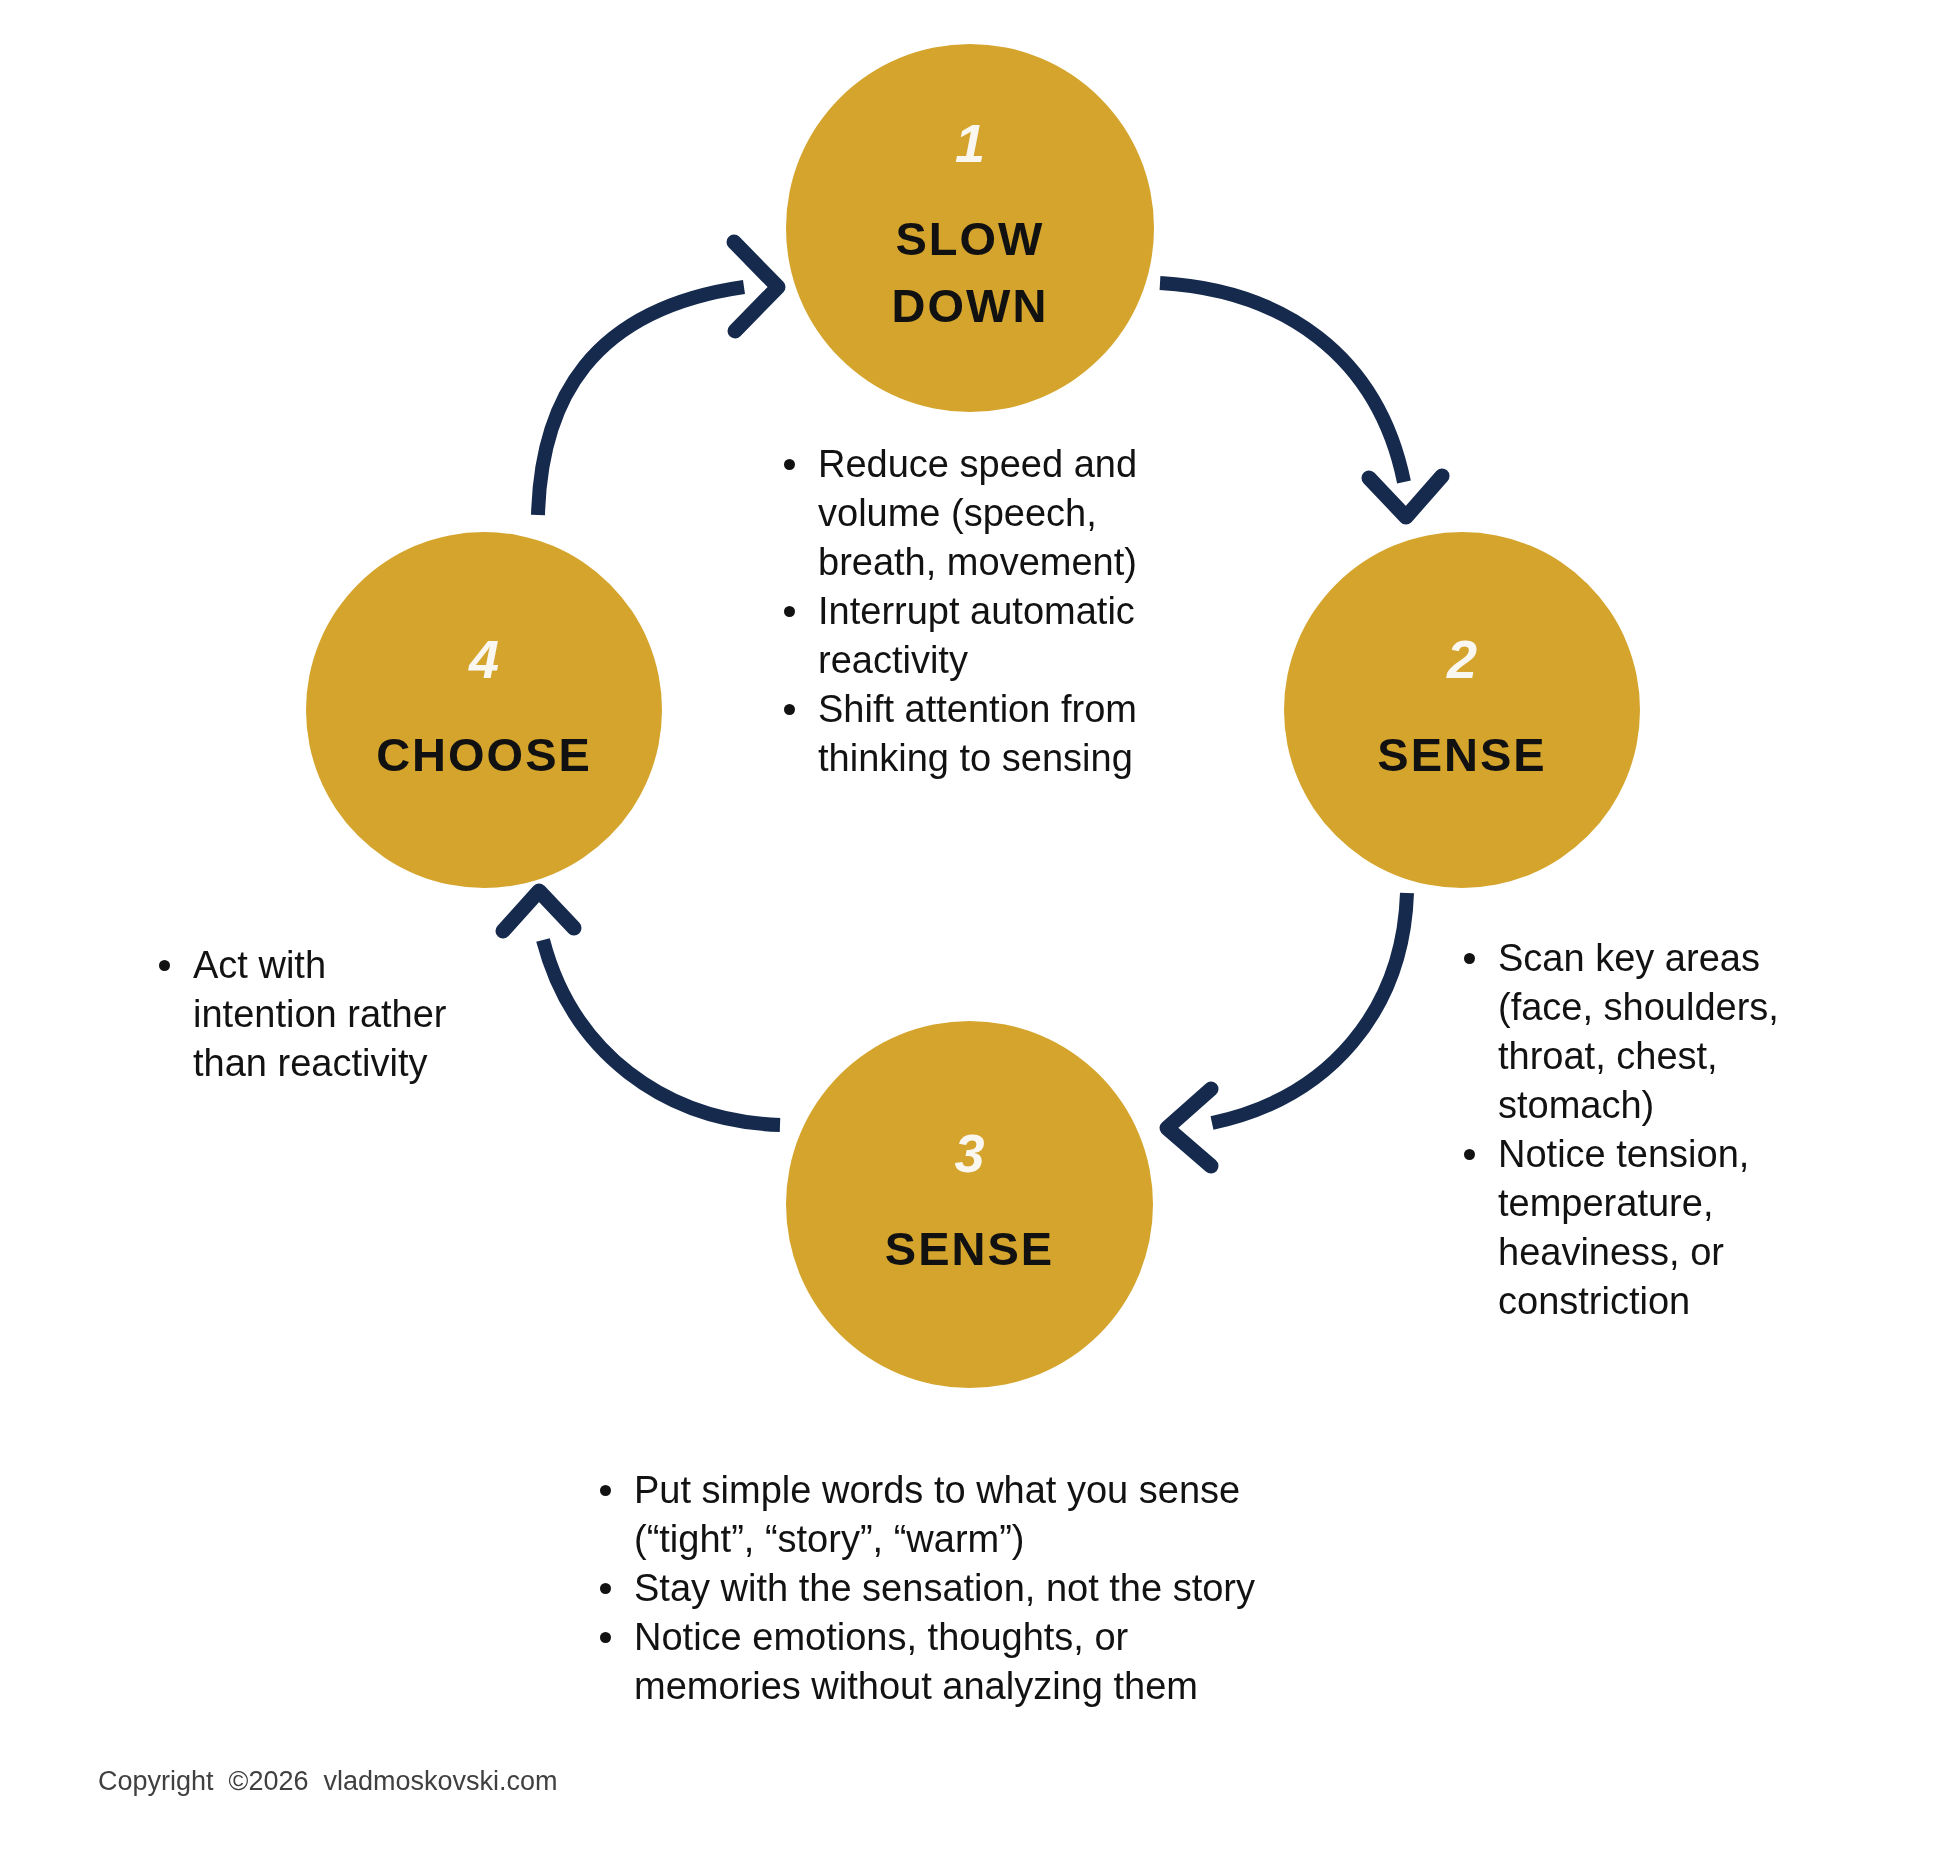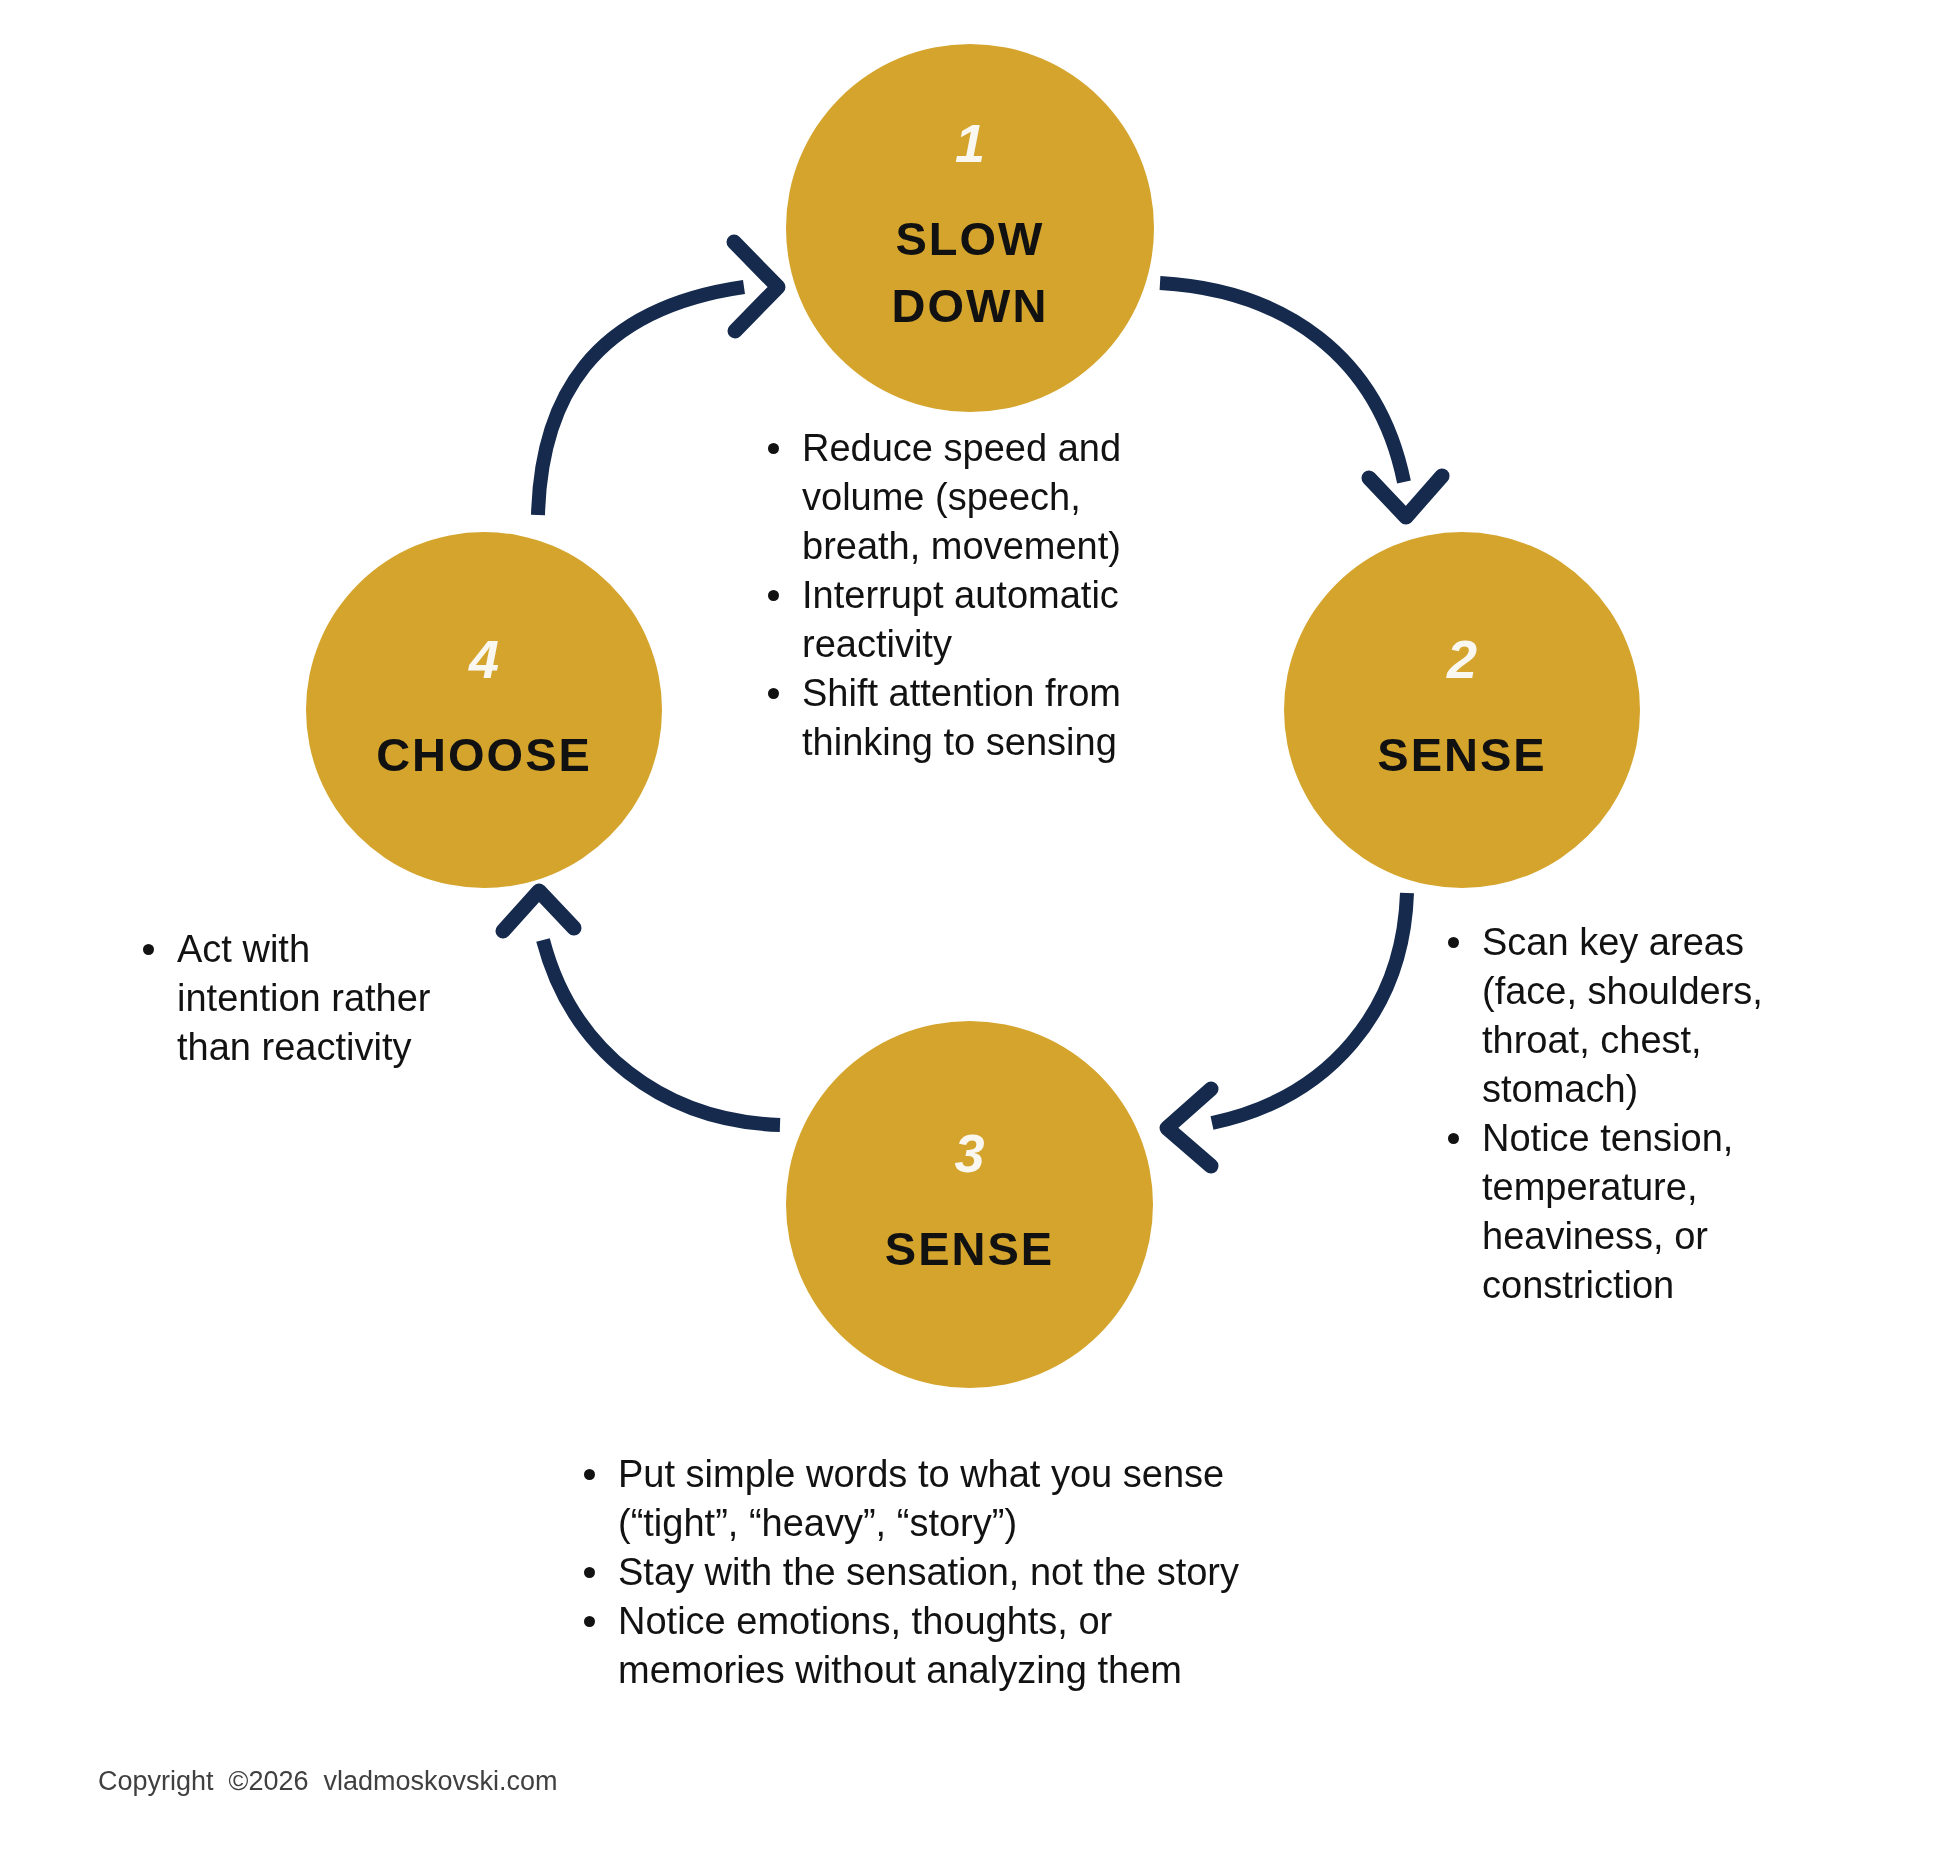--- a/index.html
+++ b/index.html
@@ -27,21 +27,21 @@
   .circle .label {
     font-weight:700; font-size:47px; letter-spacing:2px;
     color:var(--label-black,#111111);
     white-space:pre-line; line-height:1.42;
   }
   .c1 { left:786px; top:44px;   width:368px; height:368px; }
   .c2 { left:1284px; top:532px; width:356px; height:356px; }
   .c3 { left:786px; top:1021px; width:367px; height:367px; }
   .c4 { left:306px; top:532px;  width:356px; height:356px; }
 
-  ul.blist { position:absolute; margin:0; padding:0; list-style:none; }
+  ul.blist { position:absolute; margin:16px; padding:0; list-style:none; }
   ul.blist li {
     position:relative; padding-left:40px;
     font-size:38px; line-height:49px;
     color:var(--text-black,#121212);
     white-space:pre-line;
   }
   ul.blist li::before {
     content:""; position:absolute; left:6px; top:19px;
     width:11px; height:11px; border-radius:50%;
     background:var(--text-black,#121212);
@@ -117,21 +117,21 @@
 throat, chest,
 stomach)</span></li>
     <li><span>Notice tension,
 temperature,
 heaviness, or
 constriction</span></li>
   </ul>
 
   <ul class="blist list3">
     <li><span>Put simple words to what you sense
-(“tight”, “heavy”, “story”)</span></li>
+(“tight”, “story”, “warm”)</span></li>
     <li><span>Stay with the sensation, not the story</span></li>
     <li><span>Notice emotions, thoughts, or
 memories without analyzing them</span></li>
   </ul>
 
   <ul class="blist list4">
     <li><span>Act with
 intention rather
 than reactivity</span></li>
   </ul>

